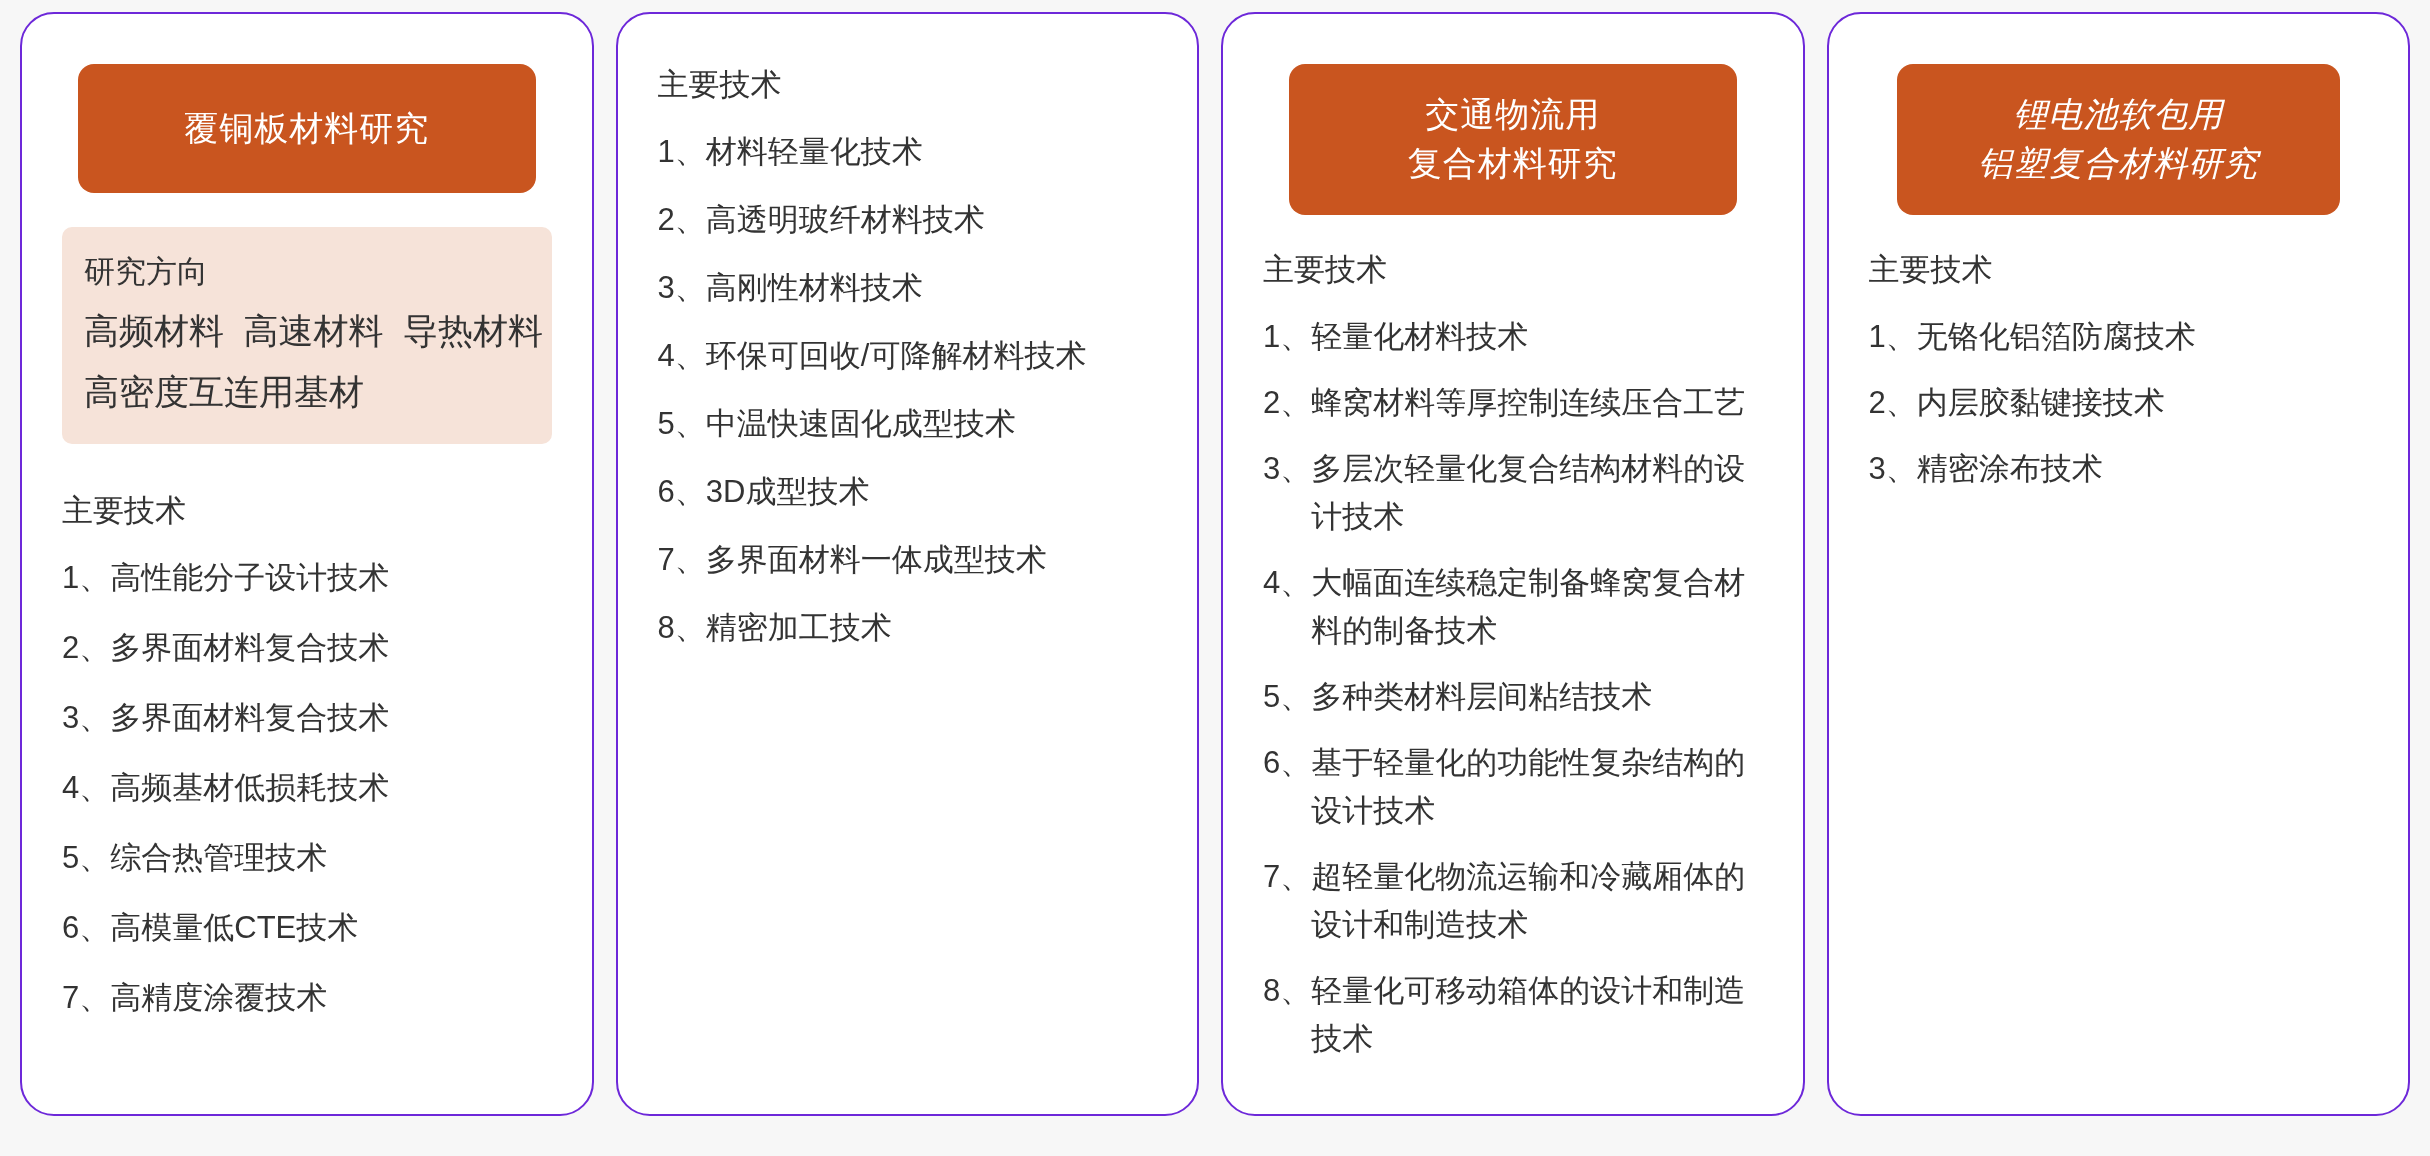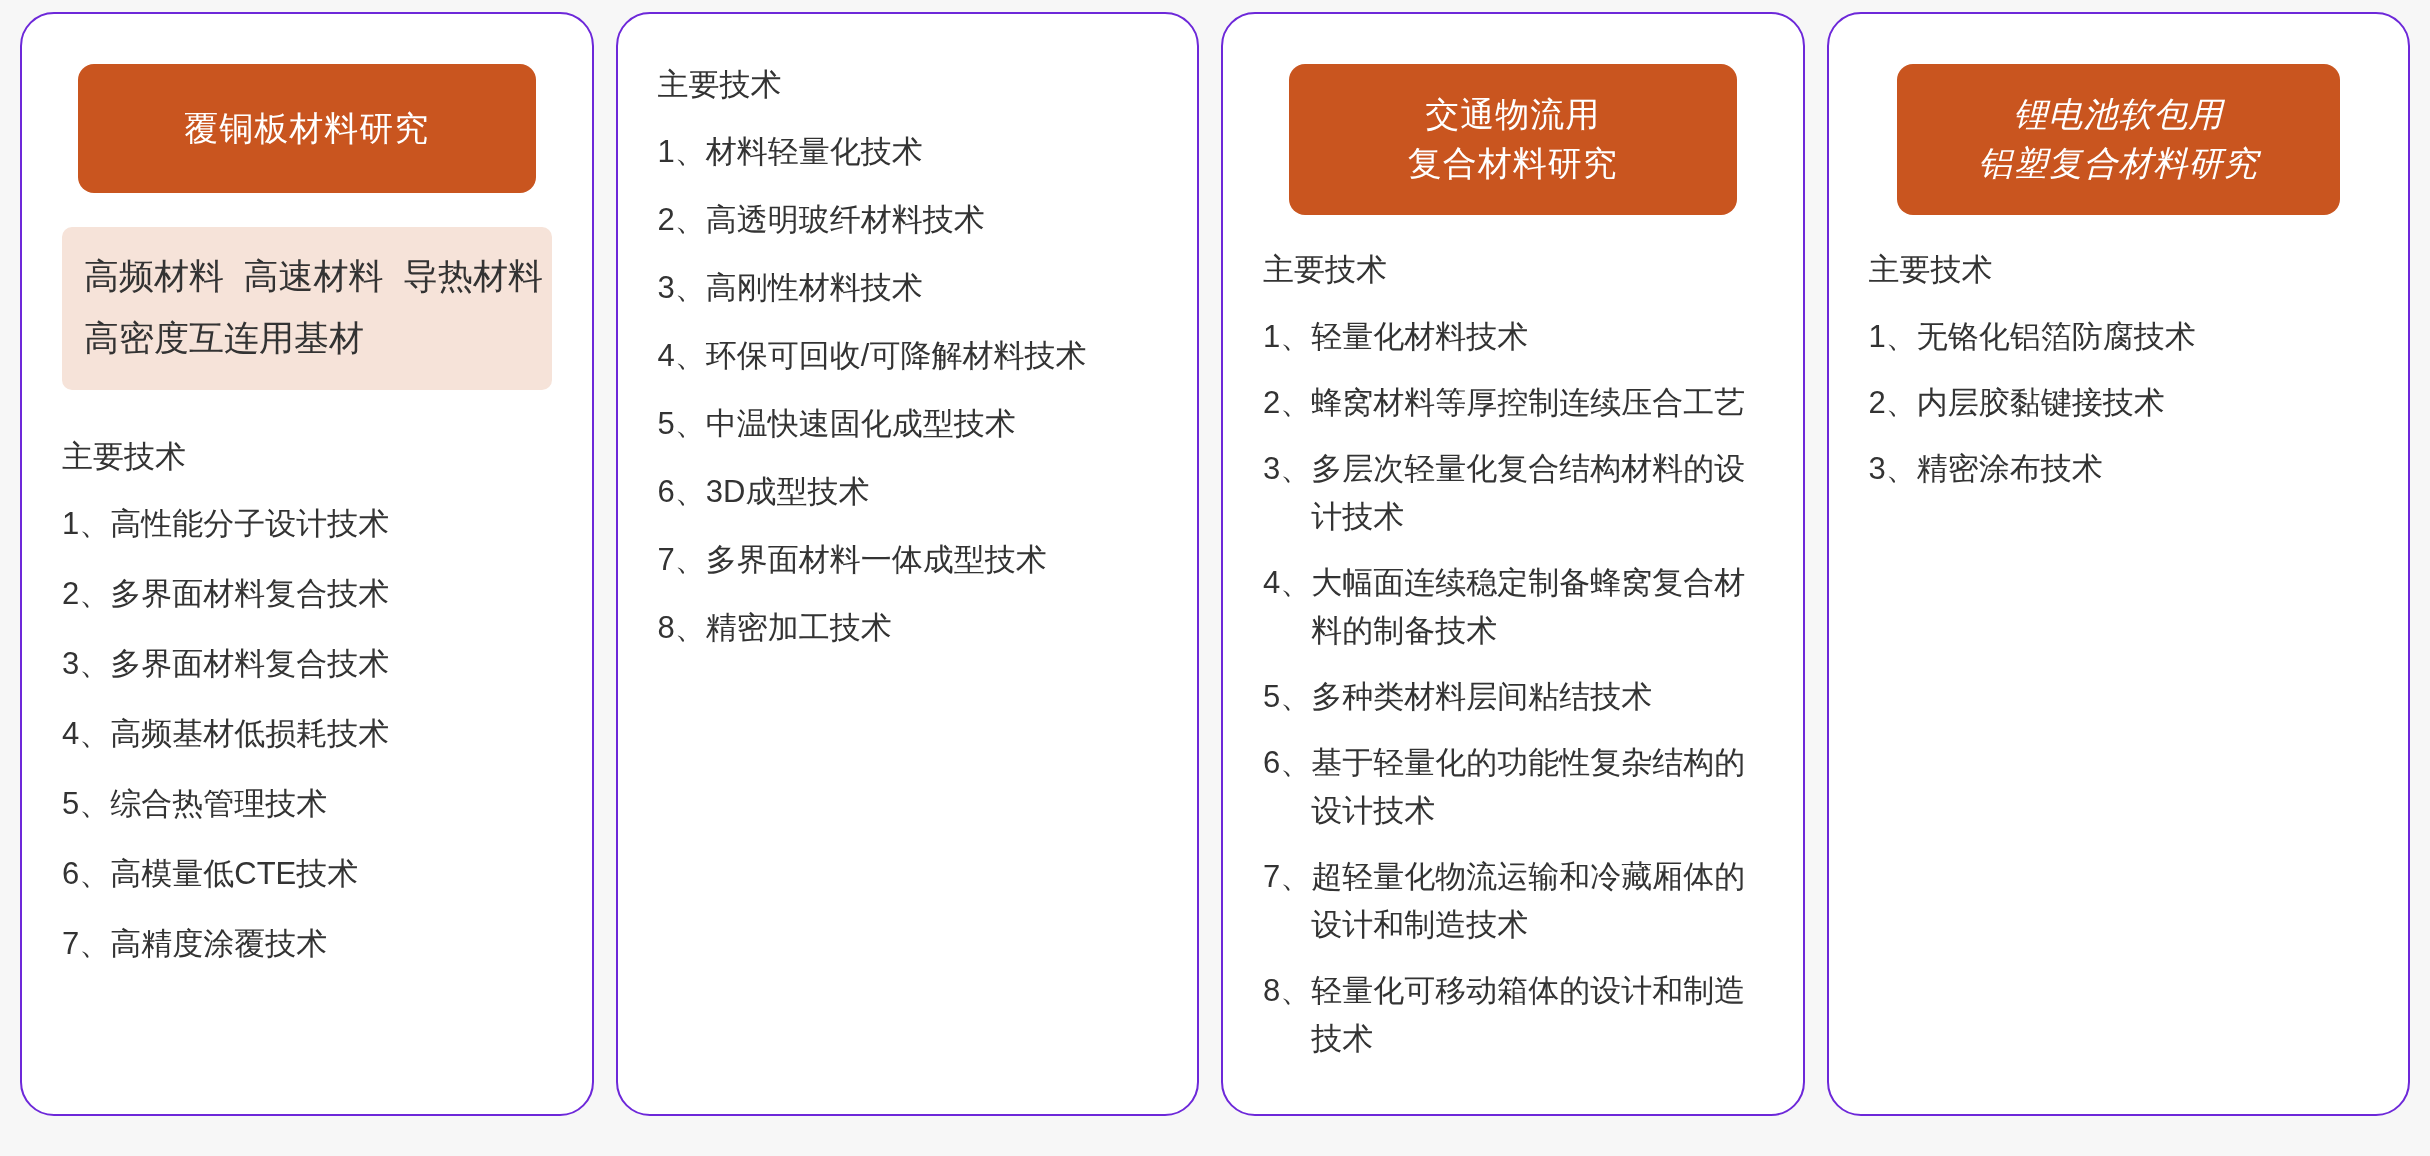--- a/index.html
+++ b/index.html
@@ -95,20 +95,21 @@
 </style>
 </head>
 <body>
 
 <div class="board">
 
   <div class="card card-1">
     <div class="card-header">覆铜板材料研究</div>
 
     <div class="highlight-box">
+      <div class="highlight-title">研究方向</div>
       <div class="highlight-line">高频材料  高速材料  导热材料</div>
       <div class="highlight-line">高密度互连用基材</div>
     </div>
 
     <div class="section-title">主要技术</div>
     <div class="item">
       <span class="item-index">1、</span>
       <span class="item-text">高性能分子设计技术</span>
     </div>
     <div class="item">

